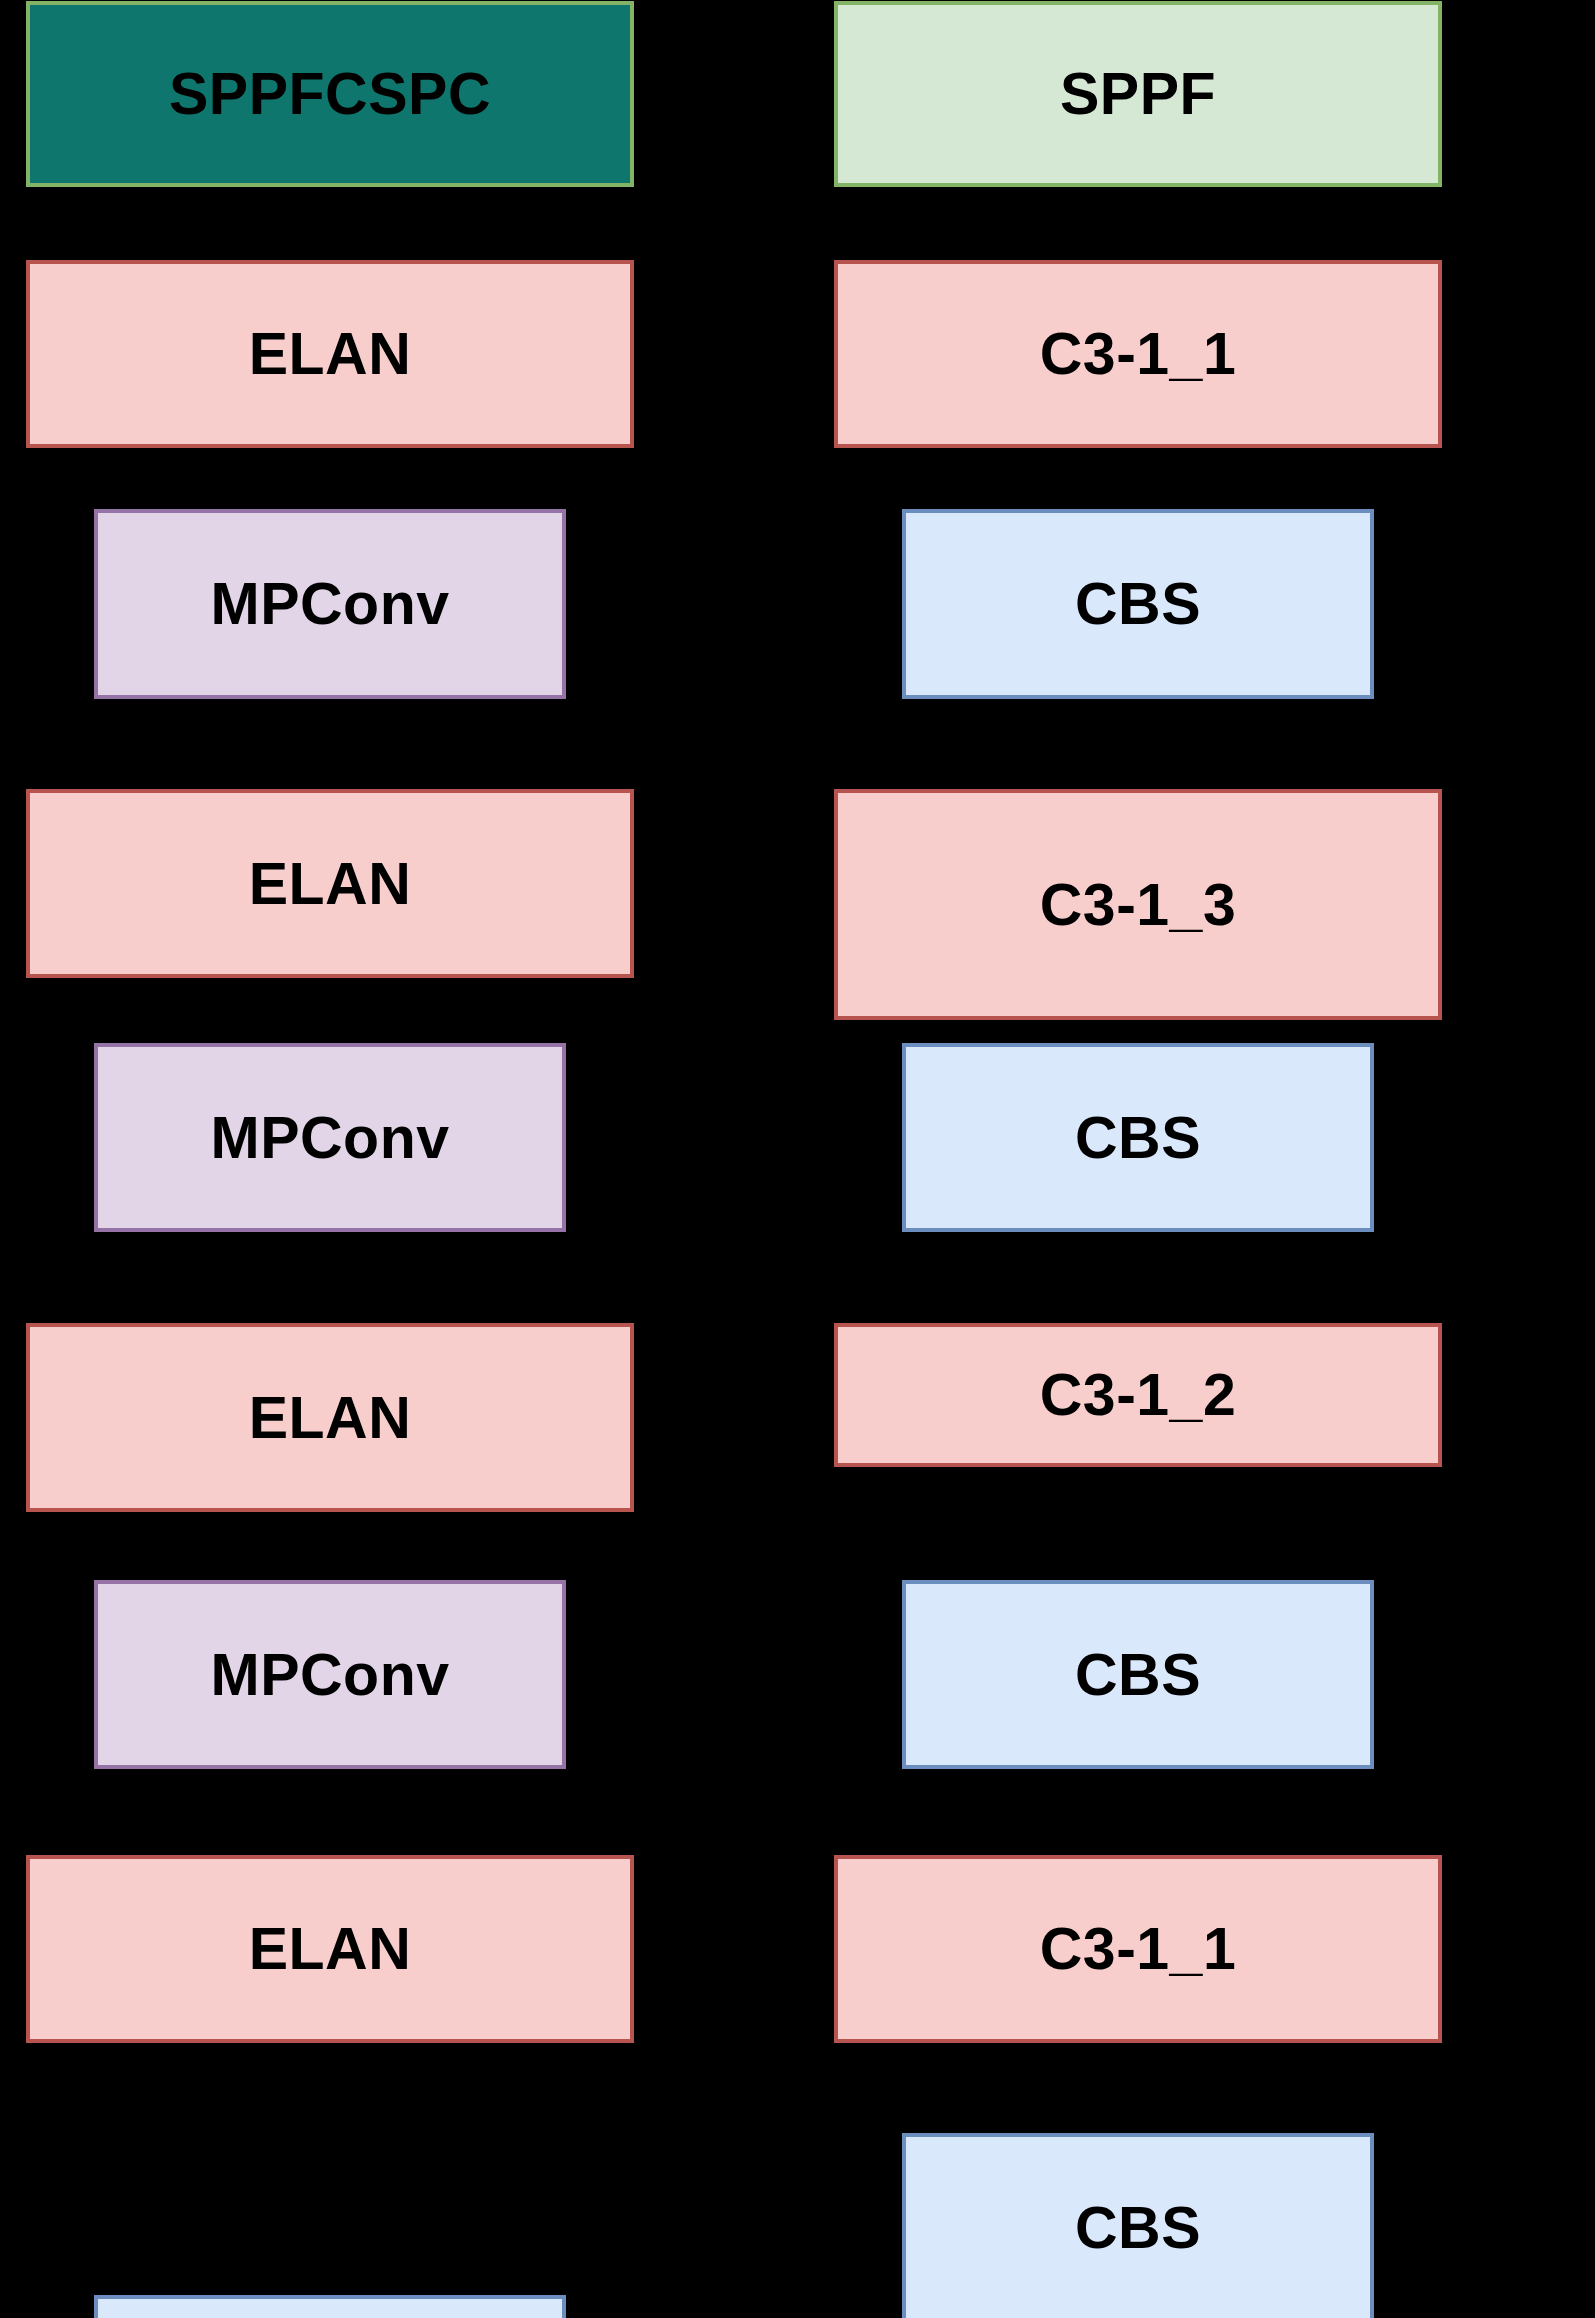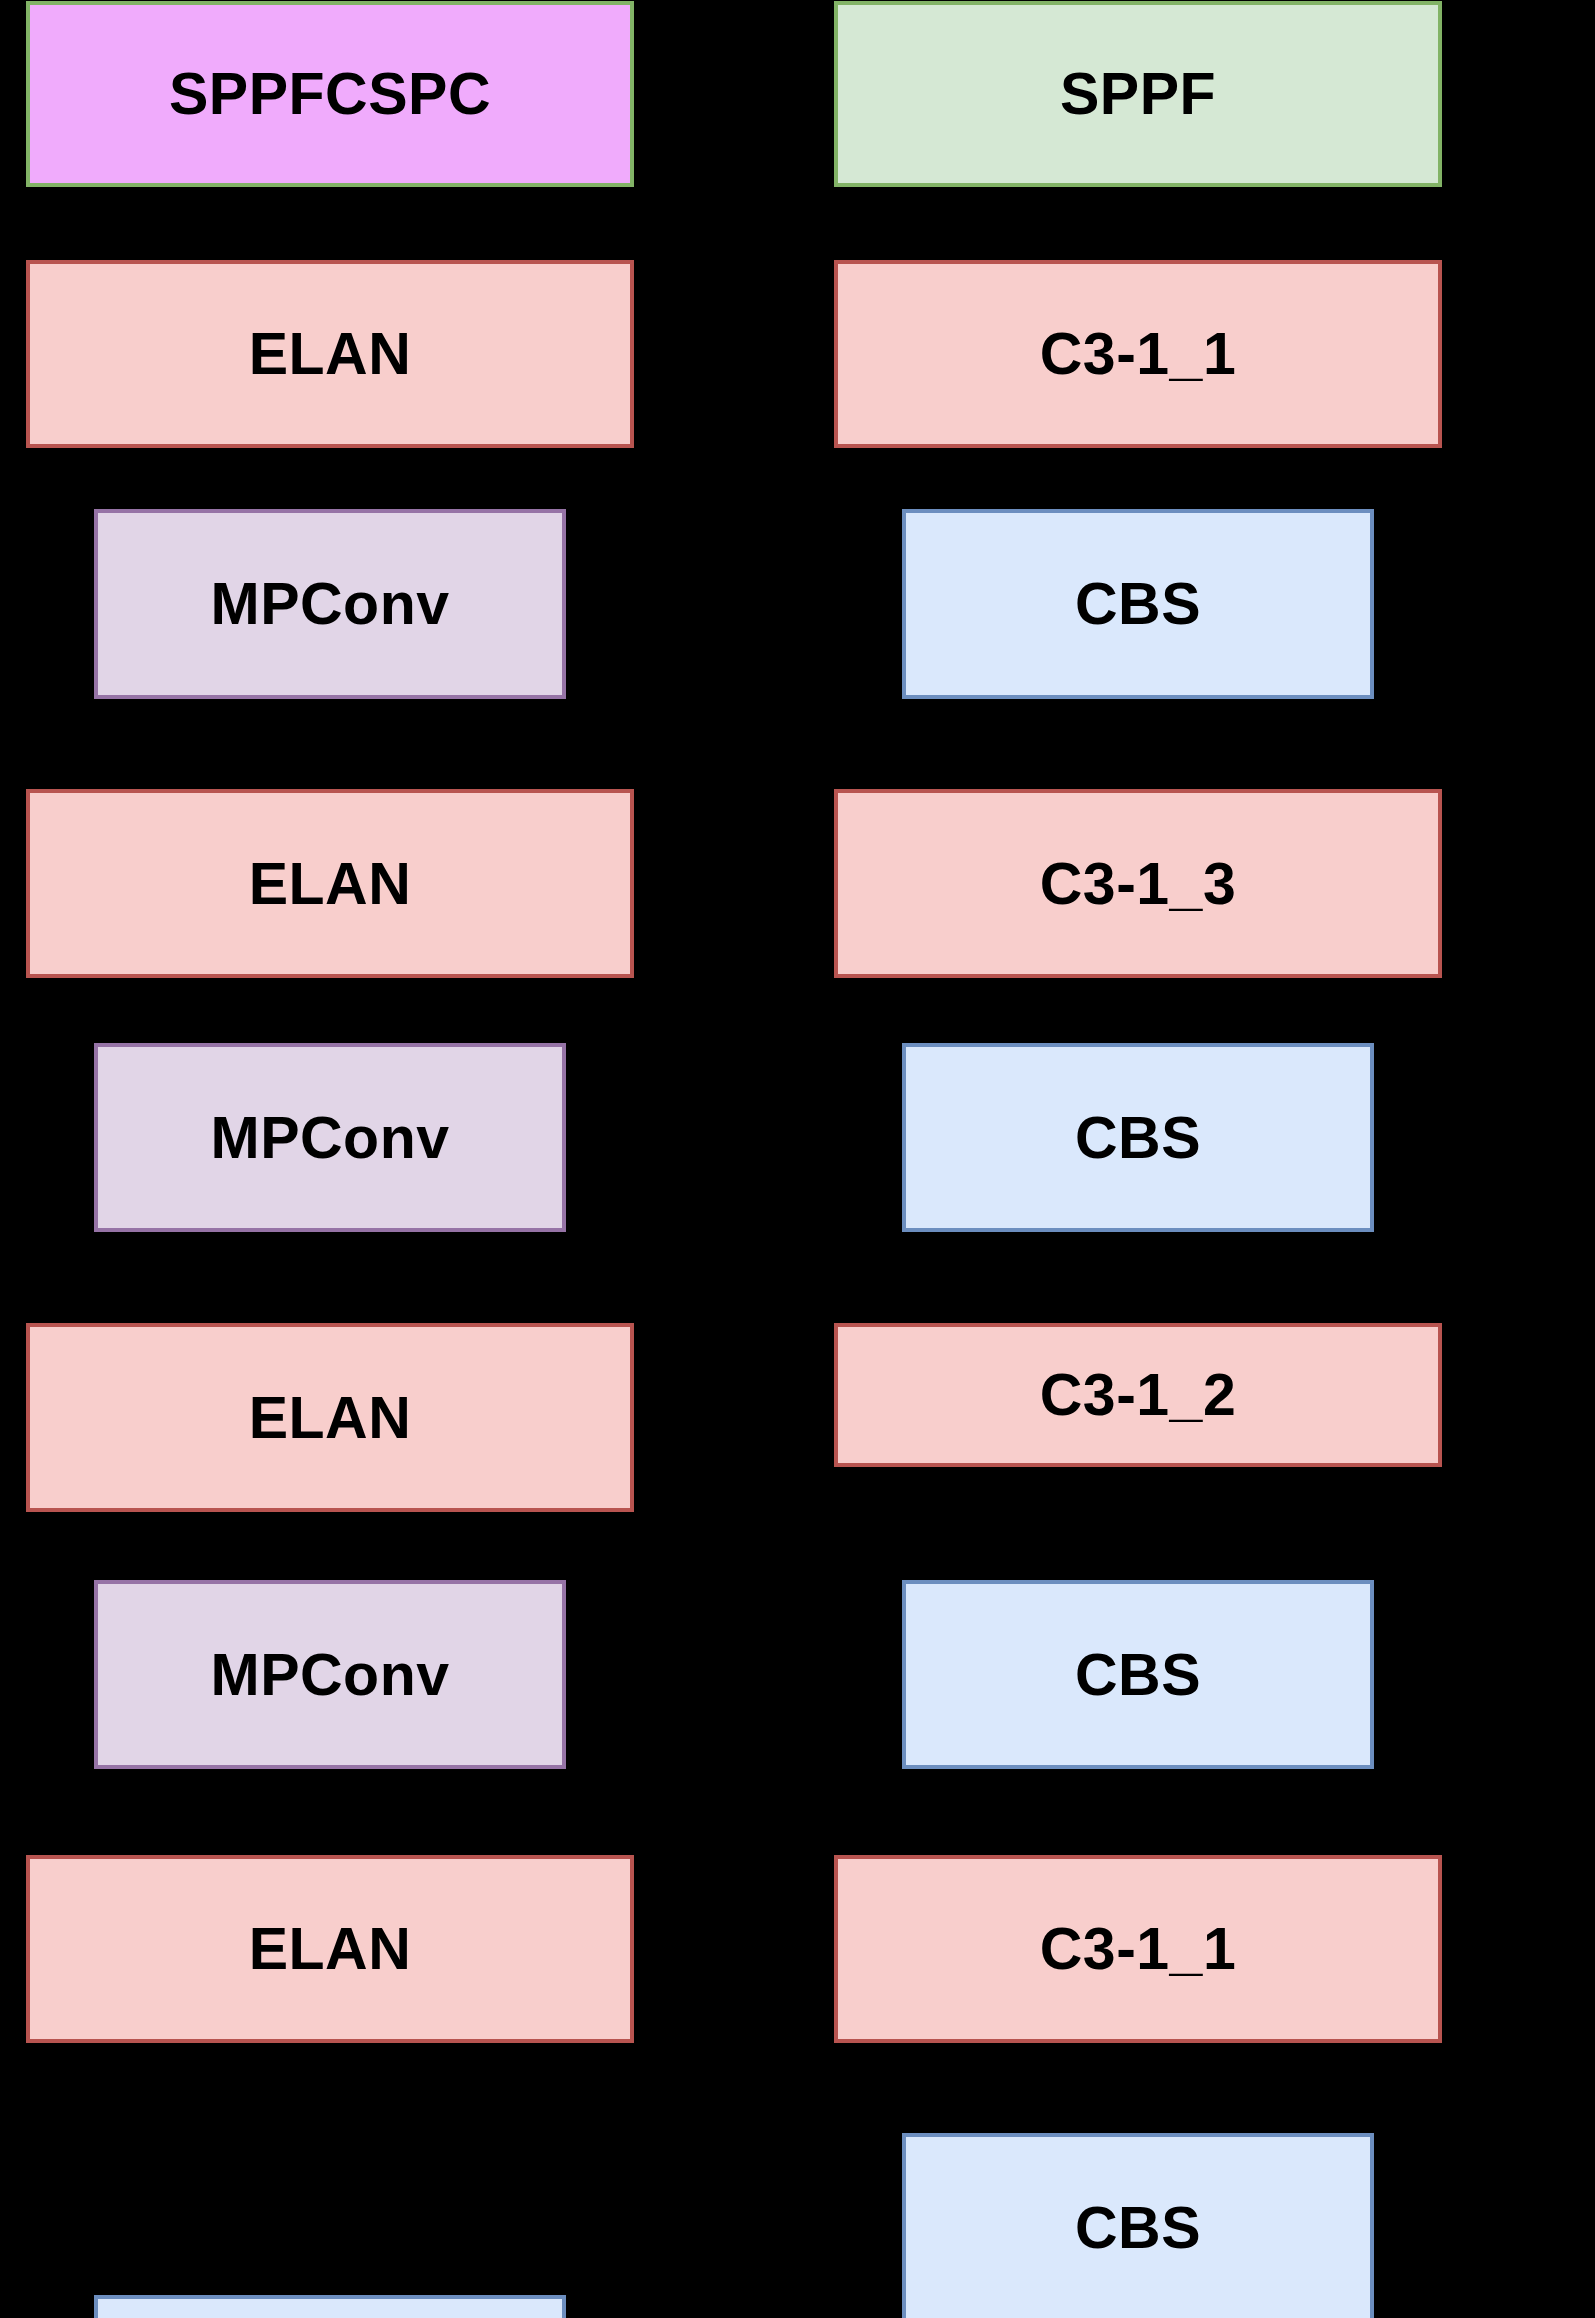--- a/index.html
+++ b/index.html
@@ -29,21 +29,21 @@
     color: #000000;
     letter-spacing: 0.5px;
     white-space: nowrap;
   }
 </style>
 </head>
 <body>
 
 <div id="canvas" style="background: rgb(0, 0, 0); width: 1595px; height: 3042px;">
 
-<div class="node" style="left: 26px; top: 0.9px; width: 608px; height: 186px; background-color: #f0abfc; border-color: rgb(130, 179, 102);">
+<div class="node" style="left: 26px; top: 0.9px; width: 608px; height: 186px; background-color: #0f766e; border-color: rgb(130, 179, 102);">
       <span class="node-label">SPPFCSPC</span>
     </div>
     <div class="node" style="left: 26px; top: 260px; width: 608px; height: 188px; background-color: rgb(248, 206, 204); border-color: rgb(184, 84, 80);">
       <span class="node-label">ELAN</span>
     </div>
     <div class="node" style="left: 94px; top: 509px; width: 472px; height: 190px; background-color: rgb(225, 213, 231); border-color: rgb(150, 115, 166);">
       <span class="node-label">MPConv</span>
     </div>
     <div class="node" style="left: 26px; top: 789px; width: 608px; height: 189px; background-color: rgb(248, 206, 204); border-color: rgb(184, 84, 80);">
       <span class="node-label">ELAN</span>
@@ -63,21 +63,21 @@
     <div class="node" style="left: 94px; top: 2295px; width: 472px; height: 187px; background-color: rgb(218, 232, 252); border-color: rgb(108, 142, 191);"></div>
     <div class="node" style="left: 834px; top: 0.9px; width: 608px; height: 186px; background-color: rgb(213, 232, 212); border-color: rgb(130, 179, 102);">
       <span class="node-label">SPPF</span>
     </div>
     <div class="node" style="left: 834px; top: 260px; width: 608px; height: 188px; background-color: rgb(248, 206, 204); border-color: rgb(184, 84, 80);">
       <span class="node-label">C3-1_1</span>
     </div>
     <div class="node" style="left: 902px; top: 509px; width: 472px; height: 190px; background-color: rgb(218, 232, 252); border-color: rgb(108, 142, 191);">
       <span class="node-label">CBS</span>
     </div>
-    <div class="node" style="left: 834px; top: 789px; width: 608px; height: 189px; background-color: rgb(248, 206, 204); border-color: rgb(184, 84, 80);">
+    <div class="node" style="left: 834px; top: 789px; width: 608px; height: 231px; background-color: rgb(248, 206, 204); border-color: rgb(184, 84, 80);">
       <span class="node-label">C3-1_3</span>
     </div>
     <div class="node" style="left: 902px; top: 1043px; width: 472px; height: 189px; background-color: rgb(218, 232, 252); border-color: rgb(108, 142, 191);">
       <span class="node-label">CBS</span>
     </div>
     <div class="node" style="left: 834px; top: 1323px; width: 608px; height: 144px; background-color: rgb(248, 206, 204); border-color: rgb(184, 84, 80);">
       <span class="node-label">C3-1_2</span>
     </div>
     <div class="node" style="left: 902px; top: 1580px; width: 472px; height: 189px; background-color: rgb(218, 232, 252); border-color: rgb(108, 142, 191);">
       <span class="node-label">CBS</span>

